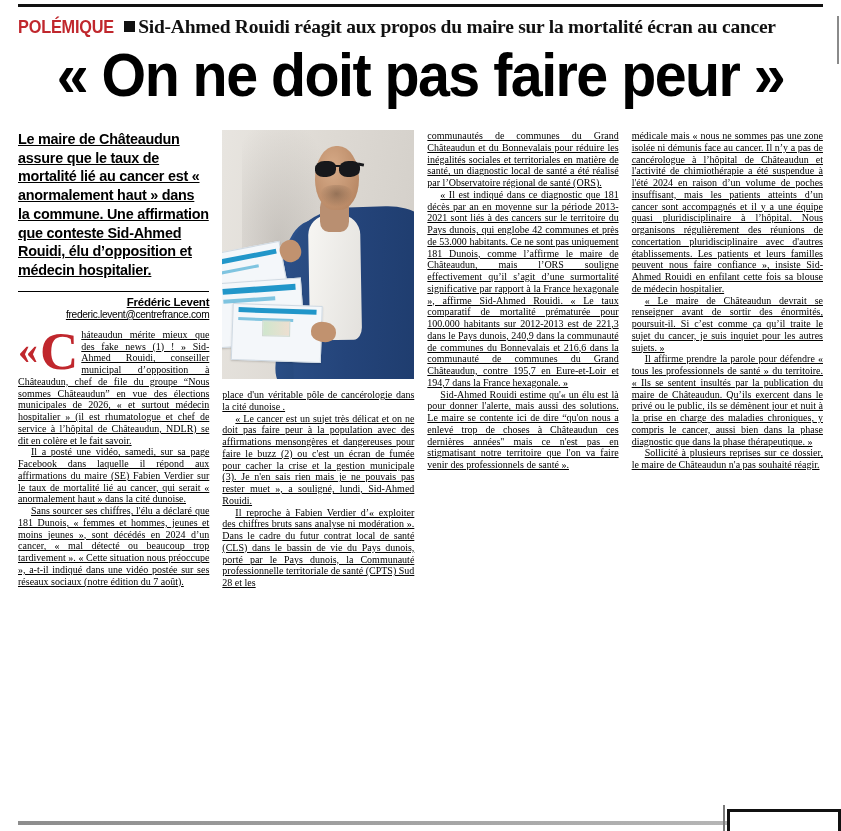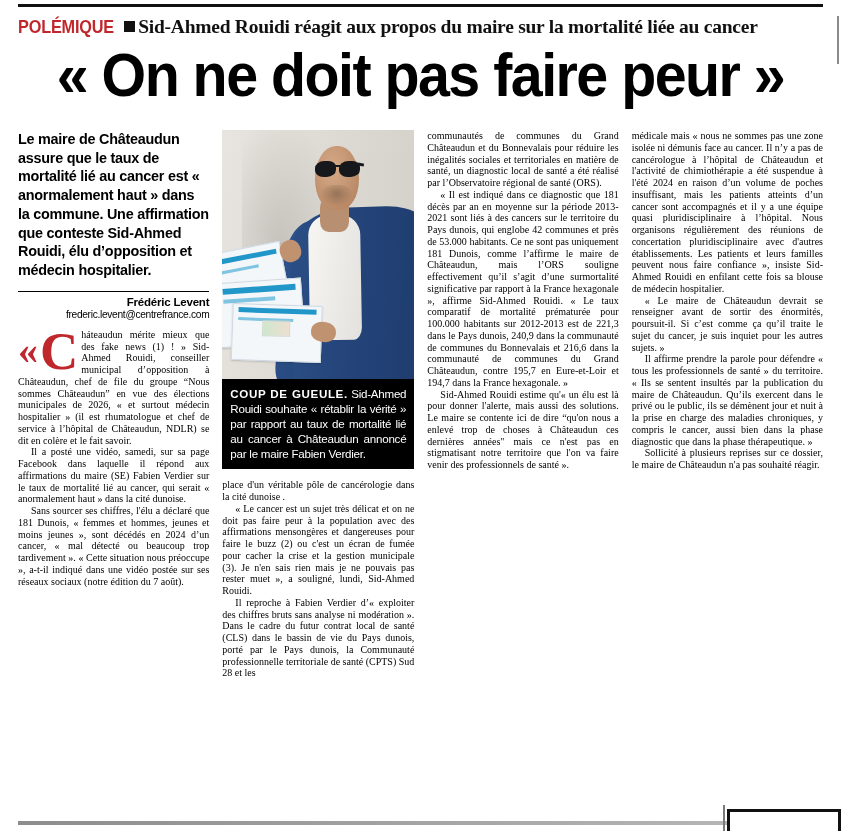--- a/index.html
+++ b/index.html
@@ -78,20 +78,21 @@
 
   
   .cols {
     position: absolute;
     top: 126px;
     left: 18px;
     right: 18px;
     bottom: 26px;
     display: flex;
     gap: 0;
+    text-decoration: underline;
   }
   .col {
     width: 192px;
     margin-right: 13px;
     position: relative;
   }
   .col:last-child { margin-right: 0; }
 
   
   .chapeau {
@@ -377,21 +378,21 @@
 </head>
 <body>
 
 <div class="page">
 
   <div class="top-rule"></div>
 
   <div class="kicker-row">
     <span class="kicker-label">POLÉMIQUE</span>
     <span class="kicker-square"></span>
-    <span class="kicker-text">Sid-Ahmed Rouidi réagit aux propos du maire sur la mortalité liée au cancer</span>
+    <span class="kicker-text">Sid-Ahmed Rouidi réagit aux propos du maire sur la mortalité écran au cancer</span>
   </div>
 
   <h1 class="headline">« On ne doit pas faire peur »</h1>
 
   <div class="cols">
 
     <div class="col">
       <div class="chapeau">Le maire de Châteaudun assure que le taux de mortalité lié au cancer est « anormalement haut » dans la commune. Une affirmation que conteste Sid-Ahmed Rouidi, élu d’opposition et médecin hospitalier.</div>
       <div class="byline-rule"></div>
       <div class="byline-name">Frédéric Levent</div>
@@ -435,23 +436,20 @@
               </div>
             <div class="ph-paper ph-p3">
                 <div class="bar" style="top:6%"></div>
                 <div class="bar2" style="top:24%"></div>
               </div>
             <div class="ph-green"></div>
           </div>
           <div class="ph-hand1"></div>
           <div class="ph-hand2"></div>
         </div>
-        <div class="caption">
-          <b>COUP DE GUEULE.</b><span> Sid-Ahmed Rouidi souhaite « rétablir la vérité » par rapport au taux de mortalité lié au cancer à Châteaudun annoncé par le maire Fabien Verdier.</span>
-        </div>
       </div>
 
       <p class="body noindent">place d'un véritable pôle de cancérologie dans la cité dunoise .</p>
       <p class="body">« Le cancer est un sujet très délicat et on ne doit pas faire peur à la population avec des affirmations mensongères et dangereuses pour faire le buzz (2) ou c'est un écran de fumée pour cacher la crise et la gestion municipale (3). Je n'en sais rien mais je ne pouvais pas rester muet », a souligné, lundi, Sid-Ahmed Rouidi.</p>
       <p class="body">Il reproche à Fabien Verdier d’« exploiter des chiffres bruts sans analyse ni modération ». Dans le cadre du futur contrat local de santé (CLS) dans le bassin de vie du Pays dunois, porté par le Pays dunois, la Communauté professionnelle territoriale de santé (CPTS) Sud 28 et les</p>
     </div>
 
     <div class="col">
       <p class="body noindent">communautés de communes du Grand Châteaudun et du Bonnevalais pour réduire les inégalités sociales et territoriales en matière de santé, un diagnostic local de santé a été réalisé par l’Observatoire régional de santé (ORS).</p>
       <p class="body">« Il est indiqué dans ce diagnostic que 181 décès par an en moyenne sur la période 2013-2021 sont liés à des cancers sur le territoire du Pays dunois, qui englobe 42 communes et près de 53.000 habitants. Ce ne sont pas uniquement 181 Dunois, comme l’affirme le maire de Châteaudun, mais l’ORS souligne effectivement qu’il s’agit d’une surmortalité significative par rapport à la France hexagonale », affirme Sid-Ahmed Rouidi. « Le taux comparatif de mortalité prématurée pour 100.000 habitants sur 2012-2013 est de 221,3 dans le Pays dunois, 240,9 dans la communauté de communes du Bonnevalais et 216,6 dans la communauté de communes du Grand Châteaudun, contre 195,7 en Eure-et-Loir et 194,7 dans la France hexagonale. »</p>

